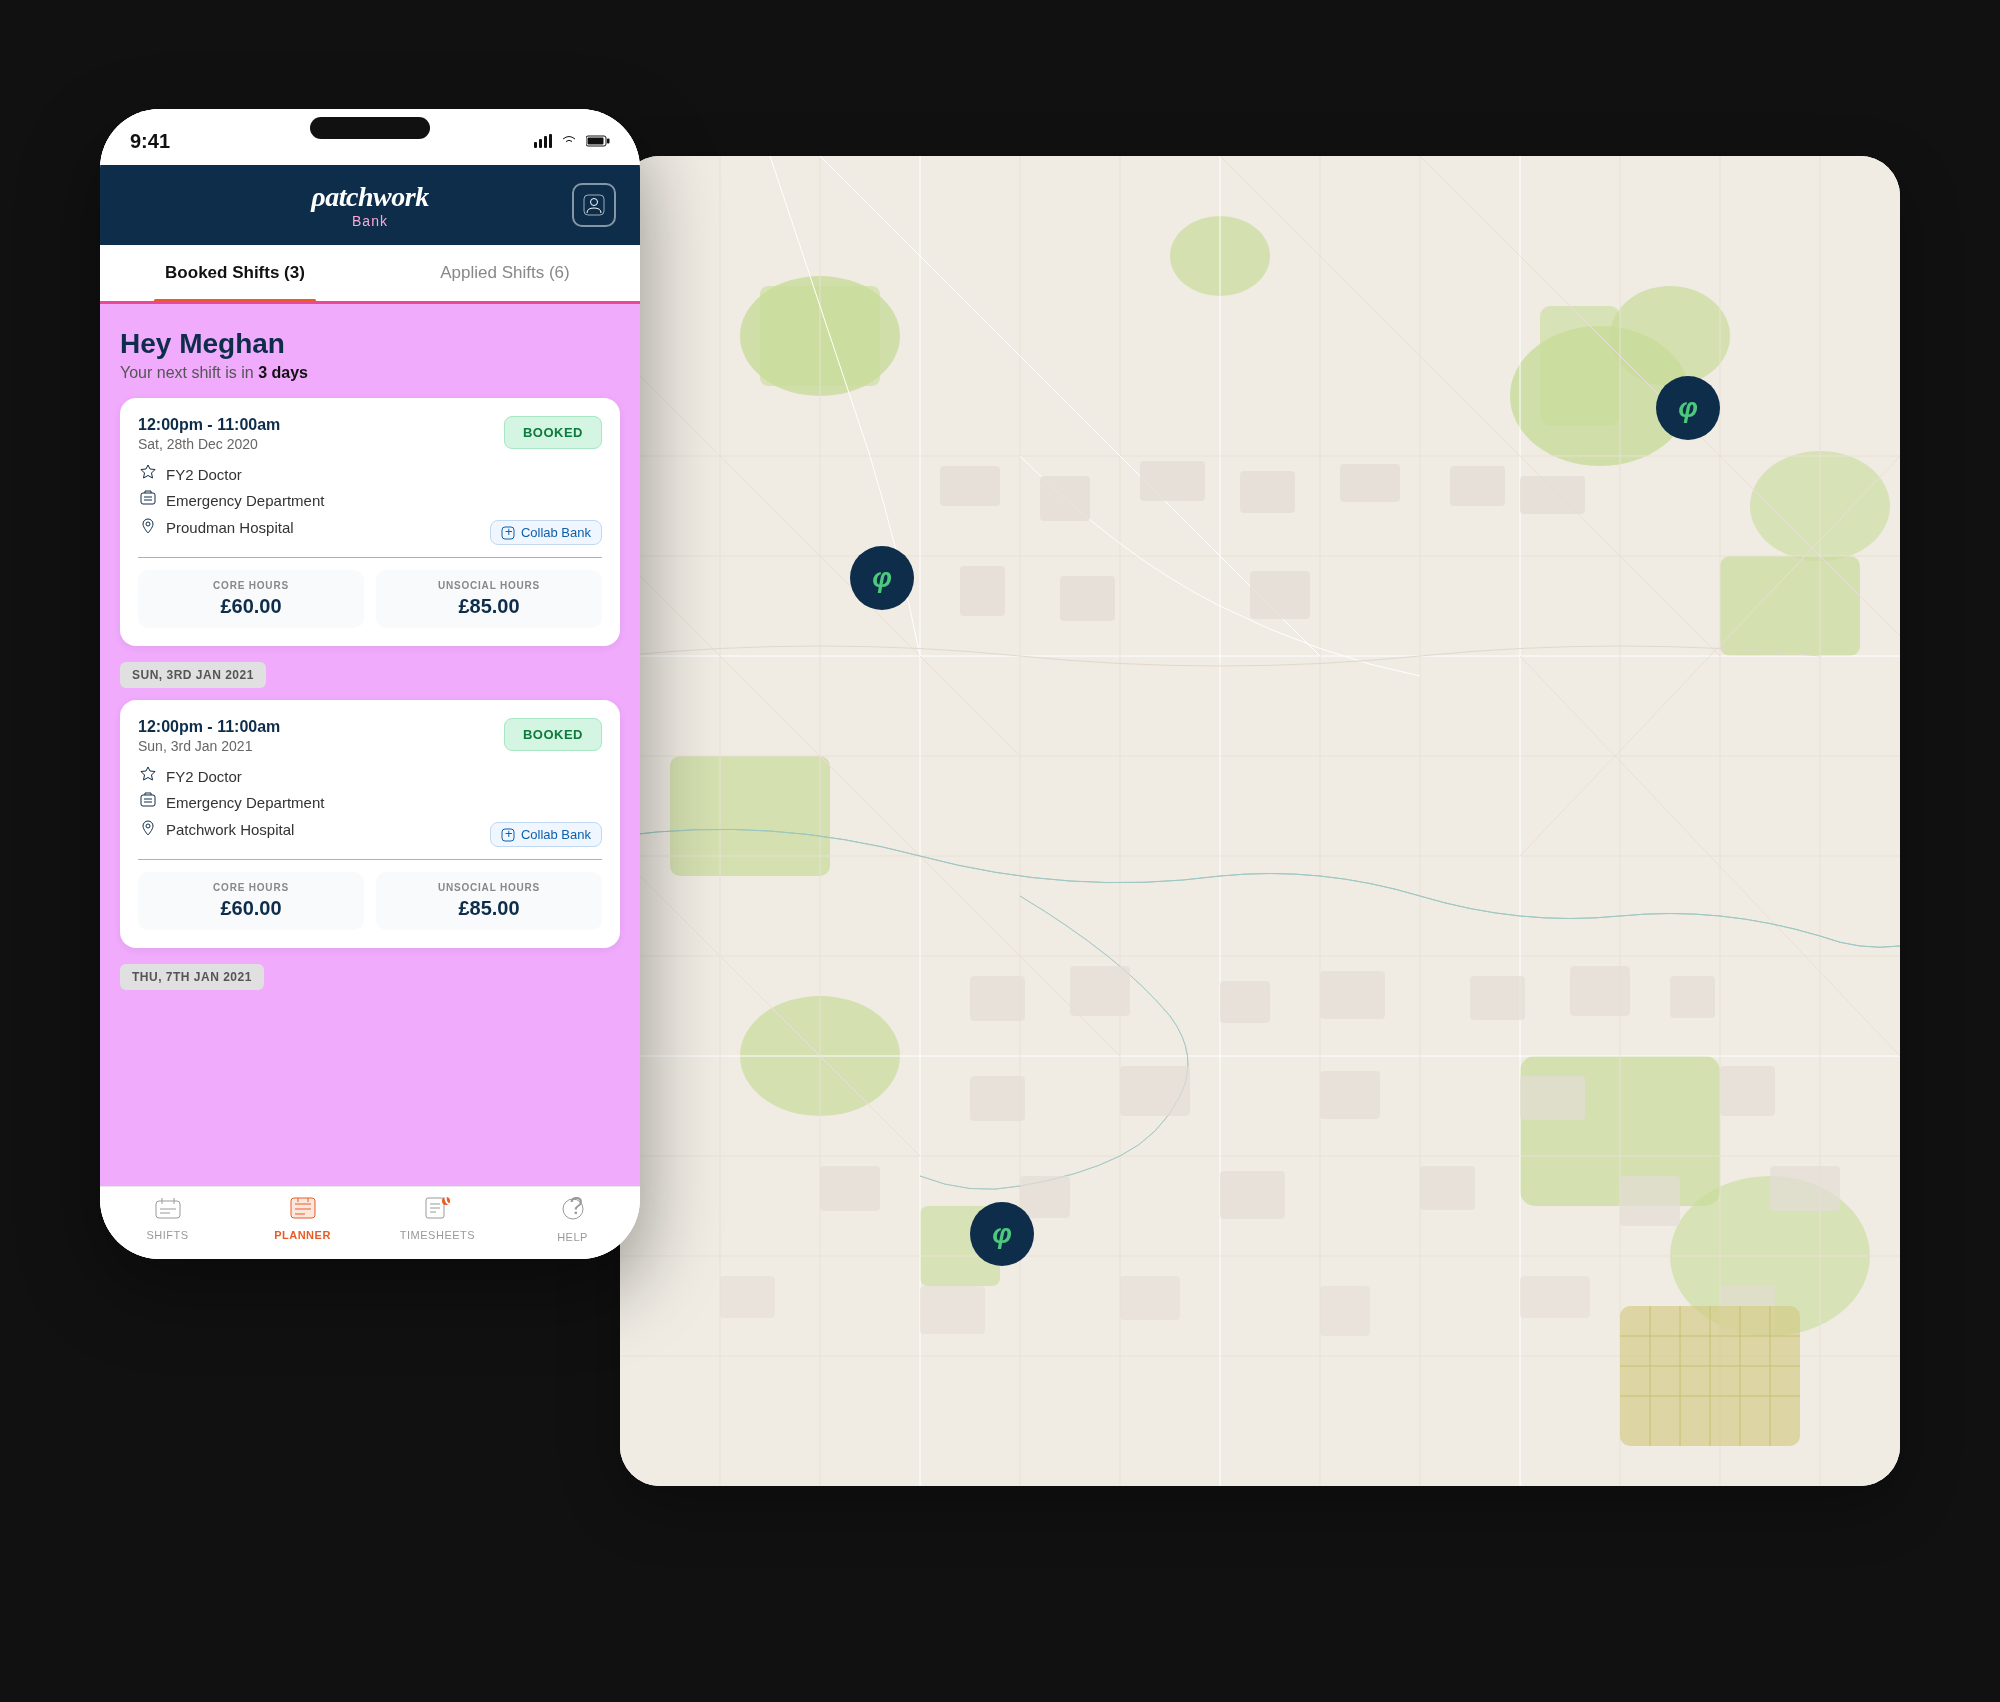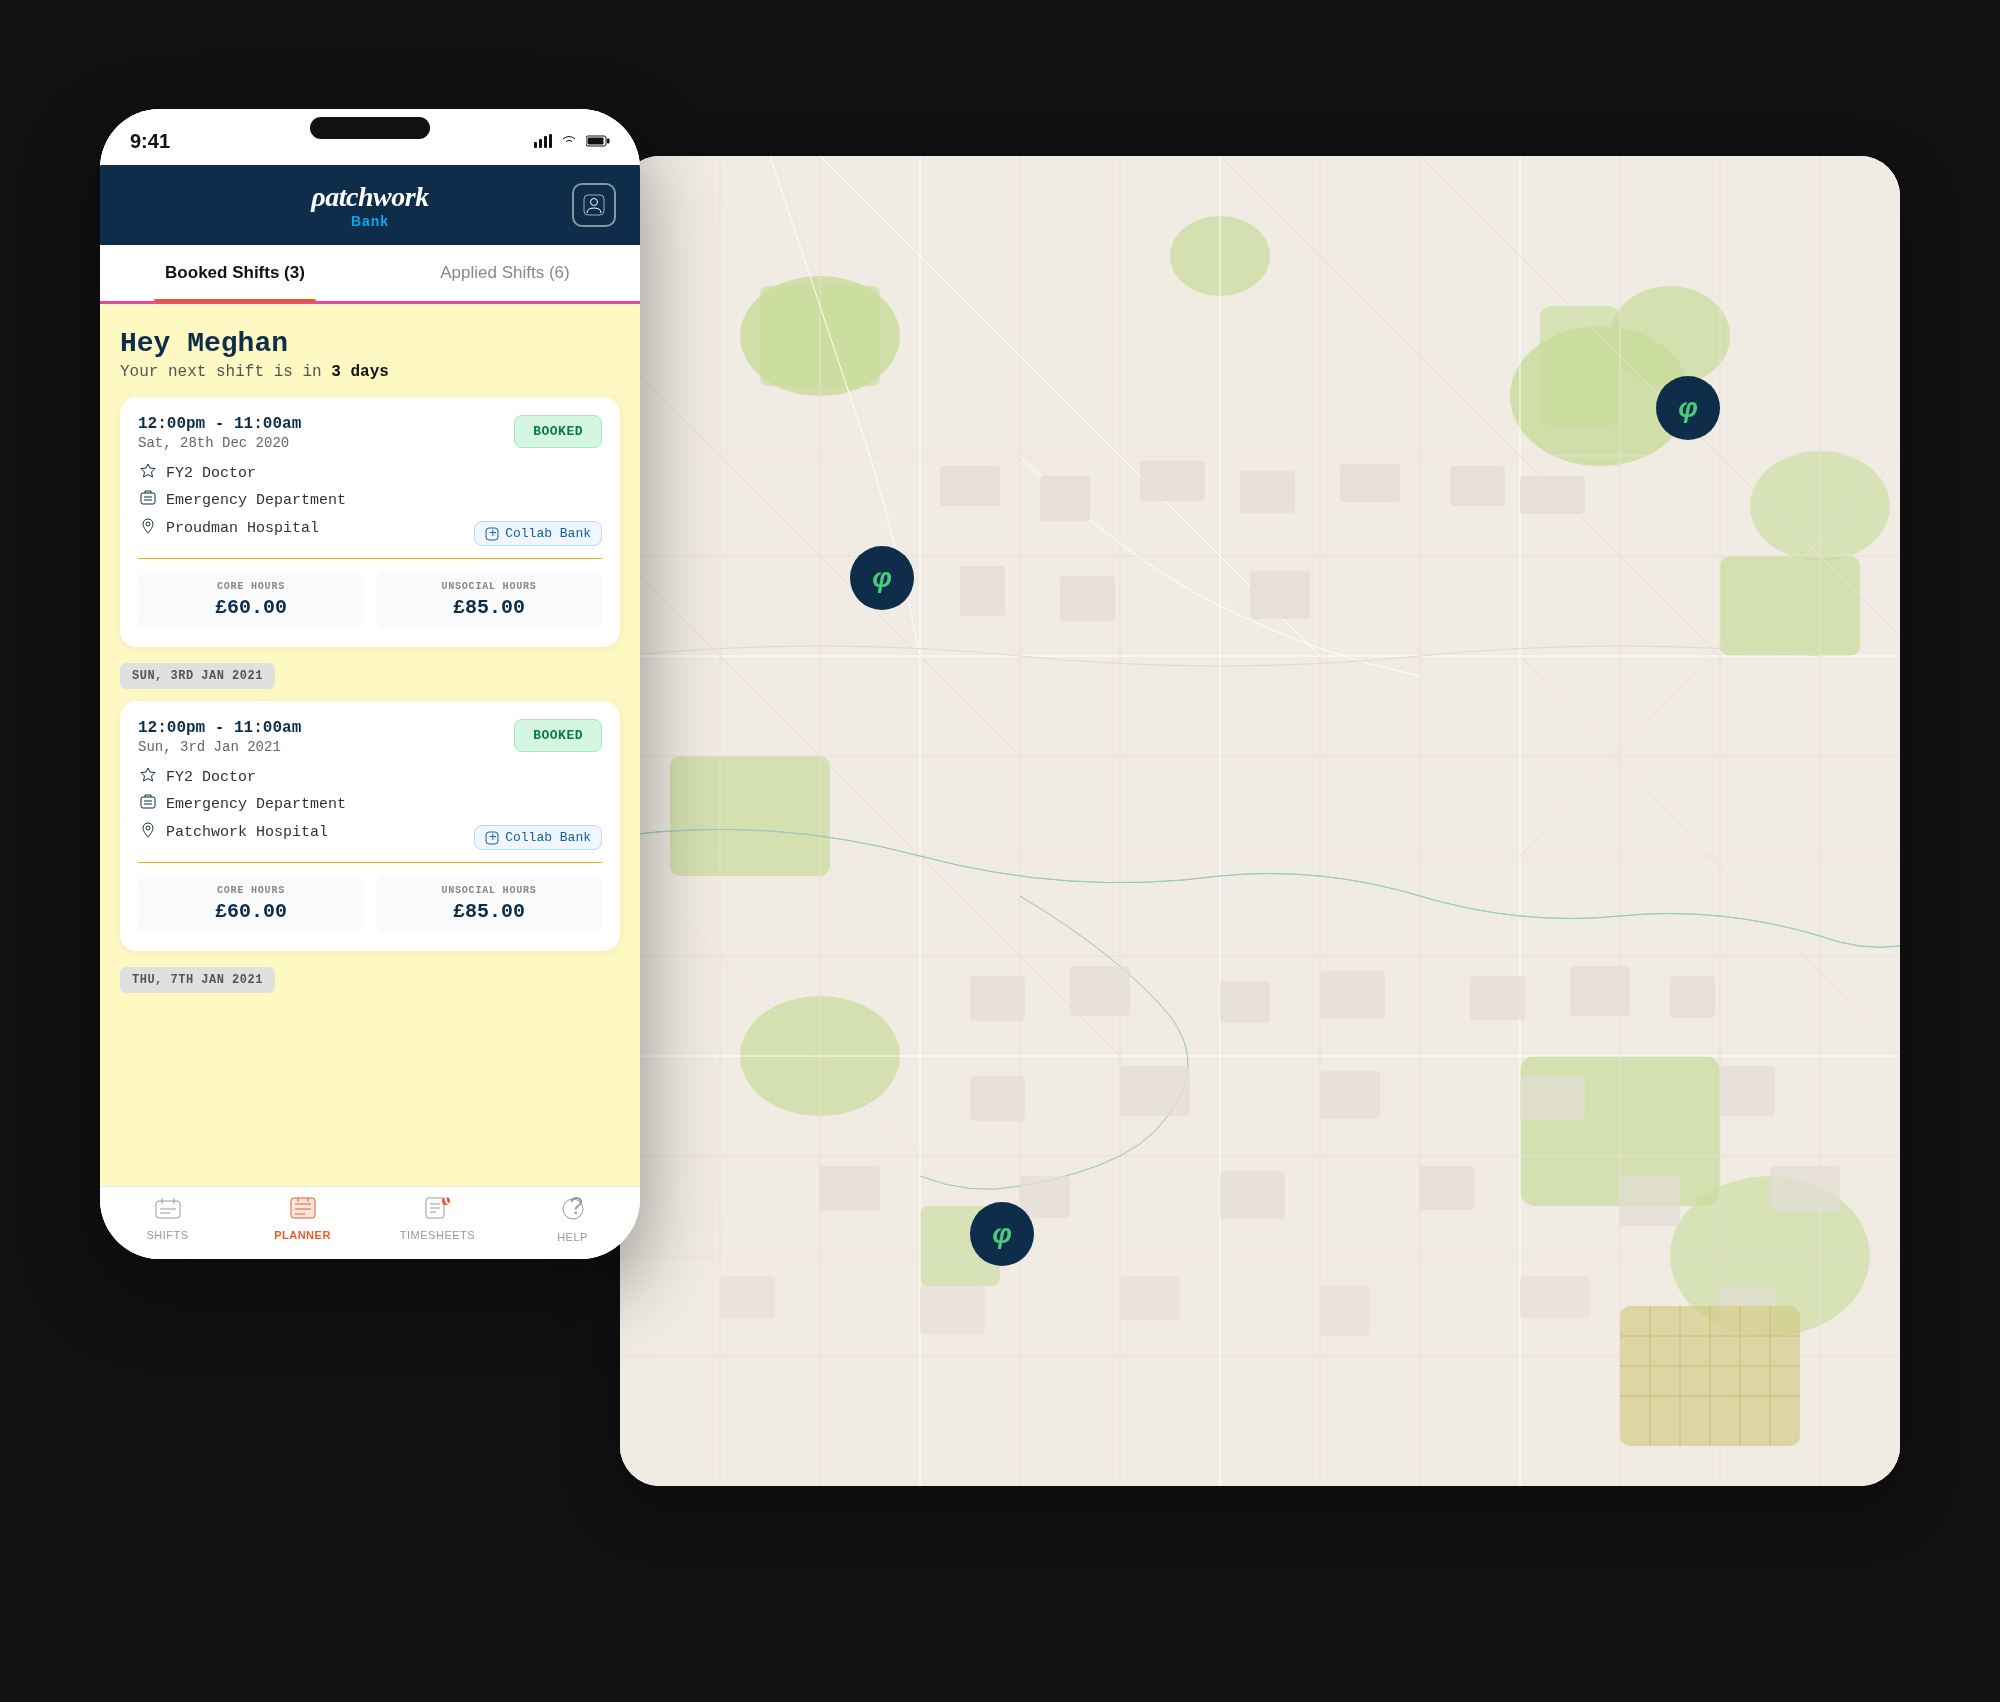--- a/index.html
+++ b/index.html
@@ -178,23 +178,23 @@
       align-items: center;
     }
     .logo-text {
       color: #ffffff;
       font-size: 26px;
       font-weight: 600;
       font-style: italic;
       letter-spacing: -0.5px;
     }
     .logo-bank {
-      color: #0ea5e9;
+      color: #f9a8d4;
       font-size: 14px;
-      font-weight: 700;
+      font-weight: 400;
       letter-spacing: 1px;
     }
 
     .header-icon {
       width: 44px;
       height: 44px;
       border: 2px solid rgba(255,255,255,0.5);
       border-radius: 10px;
       display: flex;
       align-items: center;
@@ -402,23 +402,22 @@
 
     .phone-content-wrapper {
       display: flex;
       flex-direction: column;
       height: 100%;
     }
 
     .content-scroll {
       flex: 1;
       overflow: hidden;
-      background: #fef9c3;
+      background: #f0abfc;
       padding: 20px;
-      font-family: Liberation Mono, monospace;
     }
   </style>
 </head>
 <body>
 
 <div class="scene">
 
   <div class="map-panel">
     <div class="map-bg">
       

